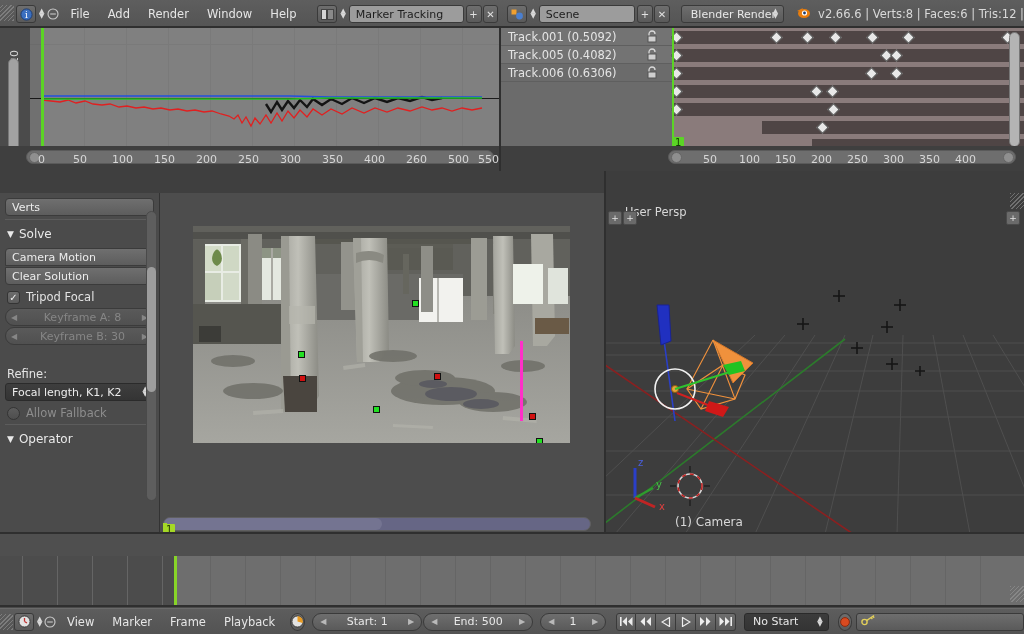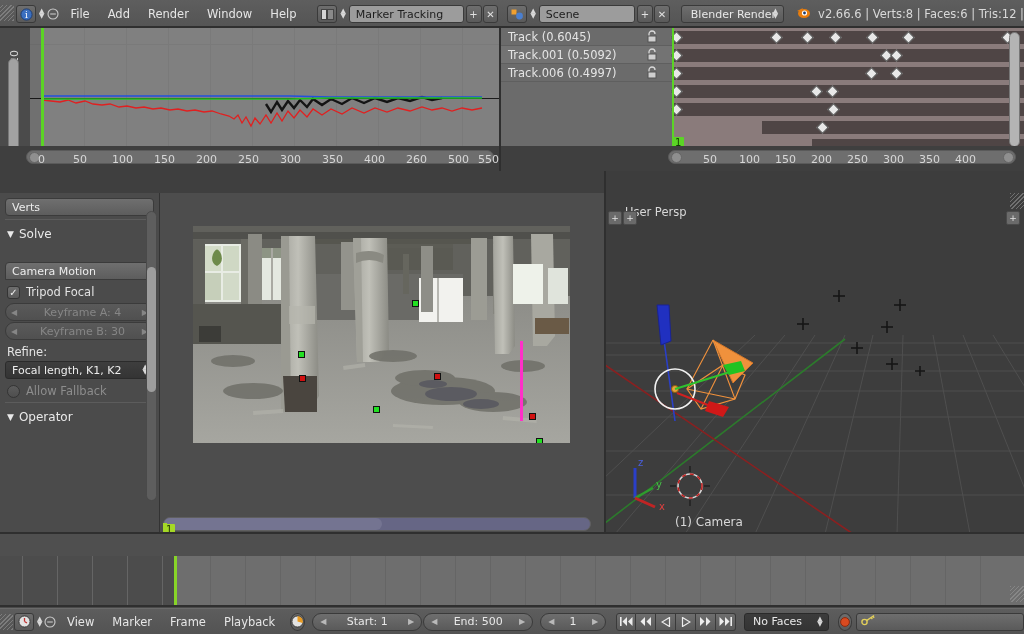--- a/index.html
+++ b/index.html
@@ -125,21 +125,21 @@
     justify-content: space-between; padding-right: 5px;
   }
   .chk-row { display: flex; align-items: center; gap: 6px; margin: 5px 0 4px 2px; font-size: 11.5px; }
   .chk {
     width: 13px; height: 13px; border-radius: 3px; border: 1px solid #343434;
     background: linear-gradient(#6d6d6d,#5b5b5b);
     display: flex; align-items: center; justify-content: center;
     font-size: 10px; color: #f0f0f0;
   }
   .chk.radio { border-radius: 50%; }
-  .label-sm { font-size: 11.5px; color: #e4e4e4; margin: 5px 0 2px 2px; }
+  .label-sm { font-size: 11.5px; color: #e4e4e4; margin: 22px 0 2px 2px; }
 
   #clip-view {
     position: absolute; left: 160px; top: 22px; right: 0; bottom: 0;
     background: #4d4d4d; overflow: hidden;
   }
   #clip-image {
     position: absolute; left: 33px; top: 33px; width: 377px; height: 217px;
     background: #8b8b8b; overflow: hidden;
   }
   .marker { position: absolute; width: 7px; height: 7px; border: 1px solid #111; }
@@ -302,36 +302,36 @@
     <span class="axis-num" style="left:280px;top:7px;">300</span>
     <span class="axis-num" style="left:322px;top:7px;">350</span>
     <span class="axis-num" style="left:364px;top:7px;">400</span>
     <span class="axis-num" style="left:406px;top:7px;">260</span>
     <span class="axis-num" style="left:448px;top:7px;">500</span>
     <span class="axis-num" style="left:478px;top:7px;">550</span>
   </div>
 
   <div class="region" id="dope-editor">
     <div style="position:absolute;left:0;top:0;width:172px;bottom:0;background:#6b6b6b;">
-      <div class="track-row">
-        <span>Track (0.6045)</span>
-        <span class="lock-ico"><svg width="12" height="13" viewBox="0 0 12 13">
-              <path d="M3 6 V4 a3 3 0 0 1 6 0" fill="none" stroke="#d8d8d8" stroke-width="1.3"></path>
-              <rect x="2" y="6" width="8" height="6" fill="#cfcfcf" stroke="#555"></rect>
-            </svg></span>
-      </div>
       <div class="track-row alt">
         <span>Track.001 (0.5092)</span>
         <span class="lock-ico"><svg width="12" height="13" viewBox="0 0 12 13">
               <path d="M3 6 V4 a3 3 0 0 1 6 0" fill="none" stroke="#d8d8d8" stroke-width="1.3"></path>
               <rect x="2" y="6" width="8" height="6" fill="#cfcfcf" stroke="#555"></rect>
             </svg></span>
       </div>
+      <div class="track-row alt">
+        <span>Track.005 (0.4082)</span>
+        <span class="lock-ico"><svg width="12" height="13" viewBox="0 0 12 13">
+              <path d="M3 6 V4 a3 3 0 0 1 6 0" fill="none" stroke="#d8d8d8" stroke-width="1.3"></path>
+              <rect x="2" y="6" width="8" height="6" fill="#cfcfcf" stroke="#555"></rect>
+            </svg></span>
+      </div>
       <div class="track-row">
-        <span>Track.006 (0.4997)</span>
+        <span>Track.006 (0.6306)</span>
         <span class="lock-ico"><svg width="12" height="13" viewBox="0 0 12 13">
               <path d="M3 6 V4 a3 3 0 0 1 6 0" fill="none" stroke="#d8d8d8" stroke-width="1.3"></path>
               <rect x="2" y="6" width="8" height="6" fill="#cfcfcf" stroke="#555"></rect>
             </svg></span>
       </div>
     </div>
 
     <div id="dope-keys">
       <div class="key-lane" style="top:3px;"></div>
       <div class="key-lane" style="top:21px;"></div>
@@ -553,30 +553,31 @@
   </div>
 
   <div class="region" id="clip-editor">
     <div id="clip-props">
       <div class="prop-btn" style="border-radius:4px;justify-content:flex-start;">Verts</div>
       <div class="panel-sep"></div>
       <div class="panel-title">
         <span style="font-size:9px;">▼</span>
         <span>Solve</span>
       </div>
-      <div style="margin-top:17px;">
+      <div style="margin-top:3px;">
         <div class="prop-btn" style="justify-content:flex-start;border-radius:4px 4px 0 0;">Camera Motion</div>
+        <div class="prop-btn" style="justify-content:flex-start;border-radius:0 0 4px 4px;">Clear Solution</div>
       </div>
       <div class="chk-row">
         <span class="chk">✓</span>
         <span>Tripod Focal</span>
       </div>
       <div class="prop-btn disabled" style="justify-content:center;position:relative;border-radius:9px;">
         <span style="position:absolute;left:5px;font-size:8px;">◀</span>
-        <span>Keyframe A: 4</span>
+        <span>Keyframe A: 8</span>
         <span style="position:absolute;right:5px;font-size:8px;">▶</span>
       </div>
       <div class="prop-btn disabled" style="justify-content:center;position:relative;border-radius:9px;">
         <span style="position:absolute;left:5px;font-size:8px;">◀</span>
         <span>Keyframe B: 30</span>
         <span style="position:absolute;right:5px;font-size:8px;">▶</span>
       </div>
       <div class="label-sm">Refine:</div>
       <div class="prop-btn dropdown">
         <span>Focal length, K1, K2</span>
@@ -1051,21 +1052,21 @@
         </span>
         <span class="iconbox" style="border-radius:0 3px 3px 0;border-left:none;">
           <svg width="13" height="9" viewBox="0 0 13 9">
               <path d="M0.5 0 L0.5 9 L5 4.5 Z" fill="#ededed"></path>
               <path d="M6 0 L6 9 L10.5 4.5 Z" fill="#ededed"></path>
               <rect x="11.4" y="0" width="1.6" height="9" fill="#ededed"></rect>
             </svg>
         </span>
       </div>
       <div class="btn dark" style="margin-left:8px;width:112px;justify-content:flex-start;padding-left:8px;position:relative;">
-        <span>No Faces</span>
+        <span>No Start</span>
         <span class="spin-arrows" style="position:absolute;right:5px;">
             <span>▲</span>
             <span>▼</span>
           </span>
       </div>
       <div class="iconbox" style="margin-left:9px;border-radius:50%;">
         <svg width="12" height="12" viewBox="0 0 12 12">
             <circle cx="6" cy="6" r="4.4" fill="#d84a20" stroke="#8a2a10"></circle>
           </svg>
       </div>

